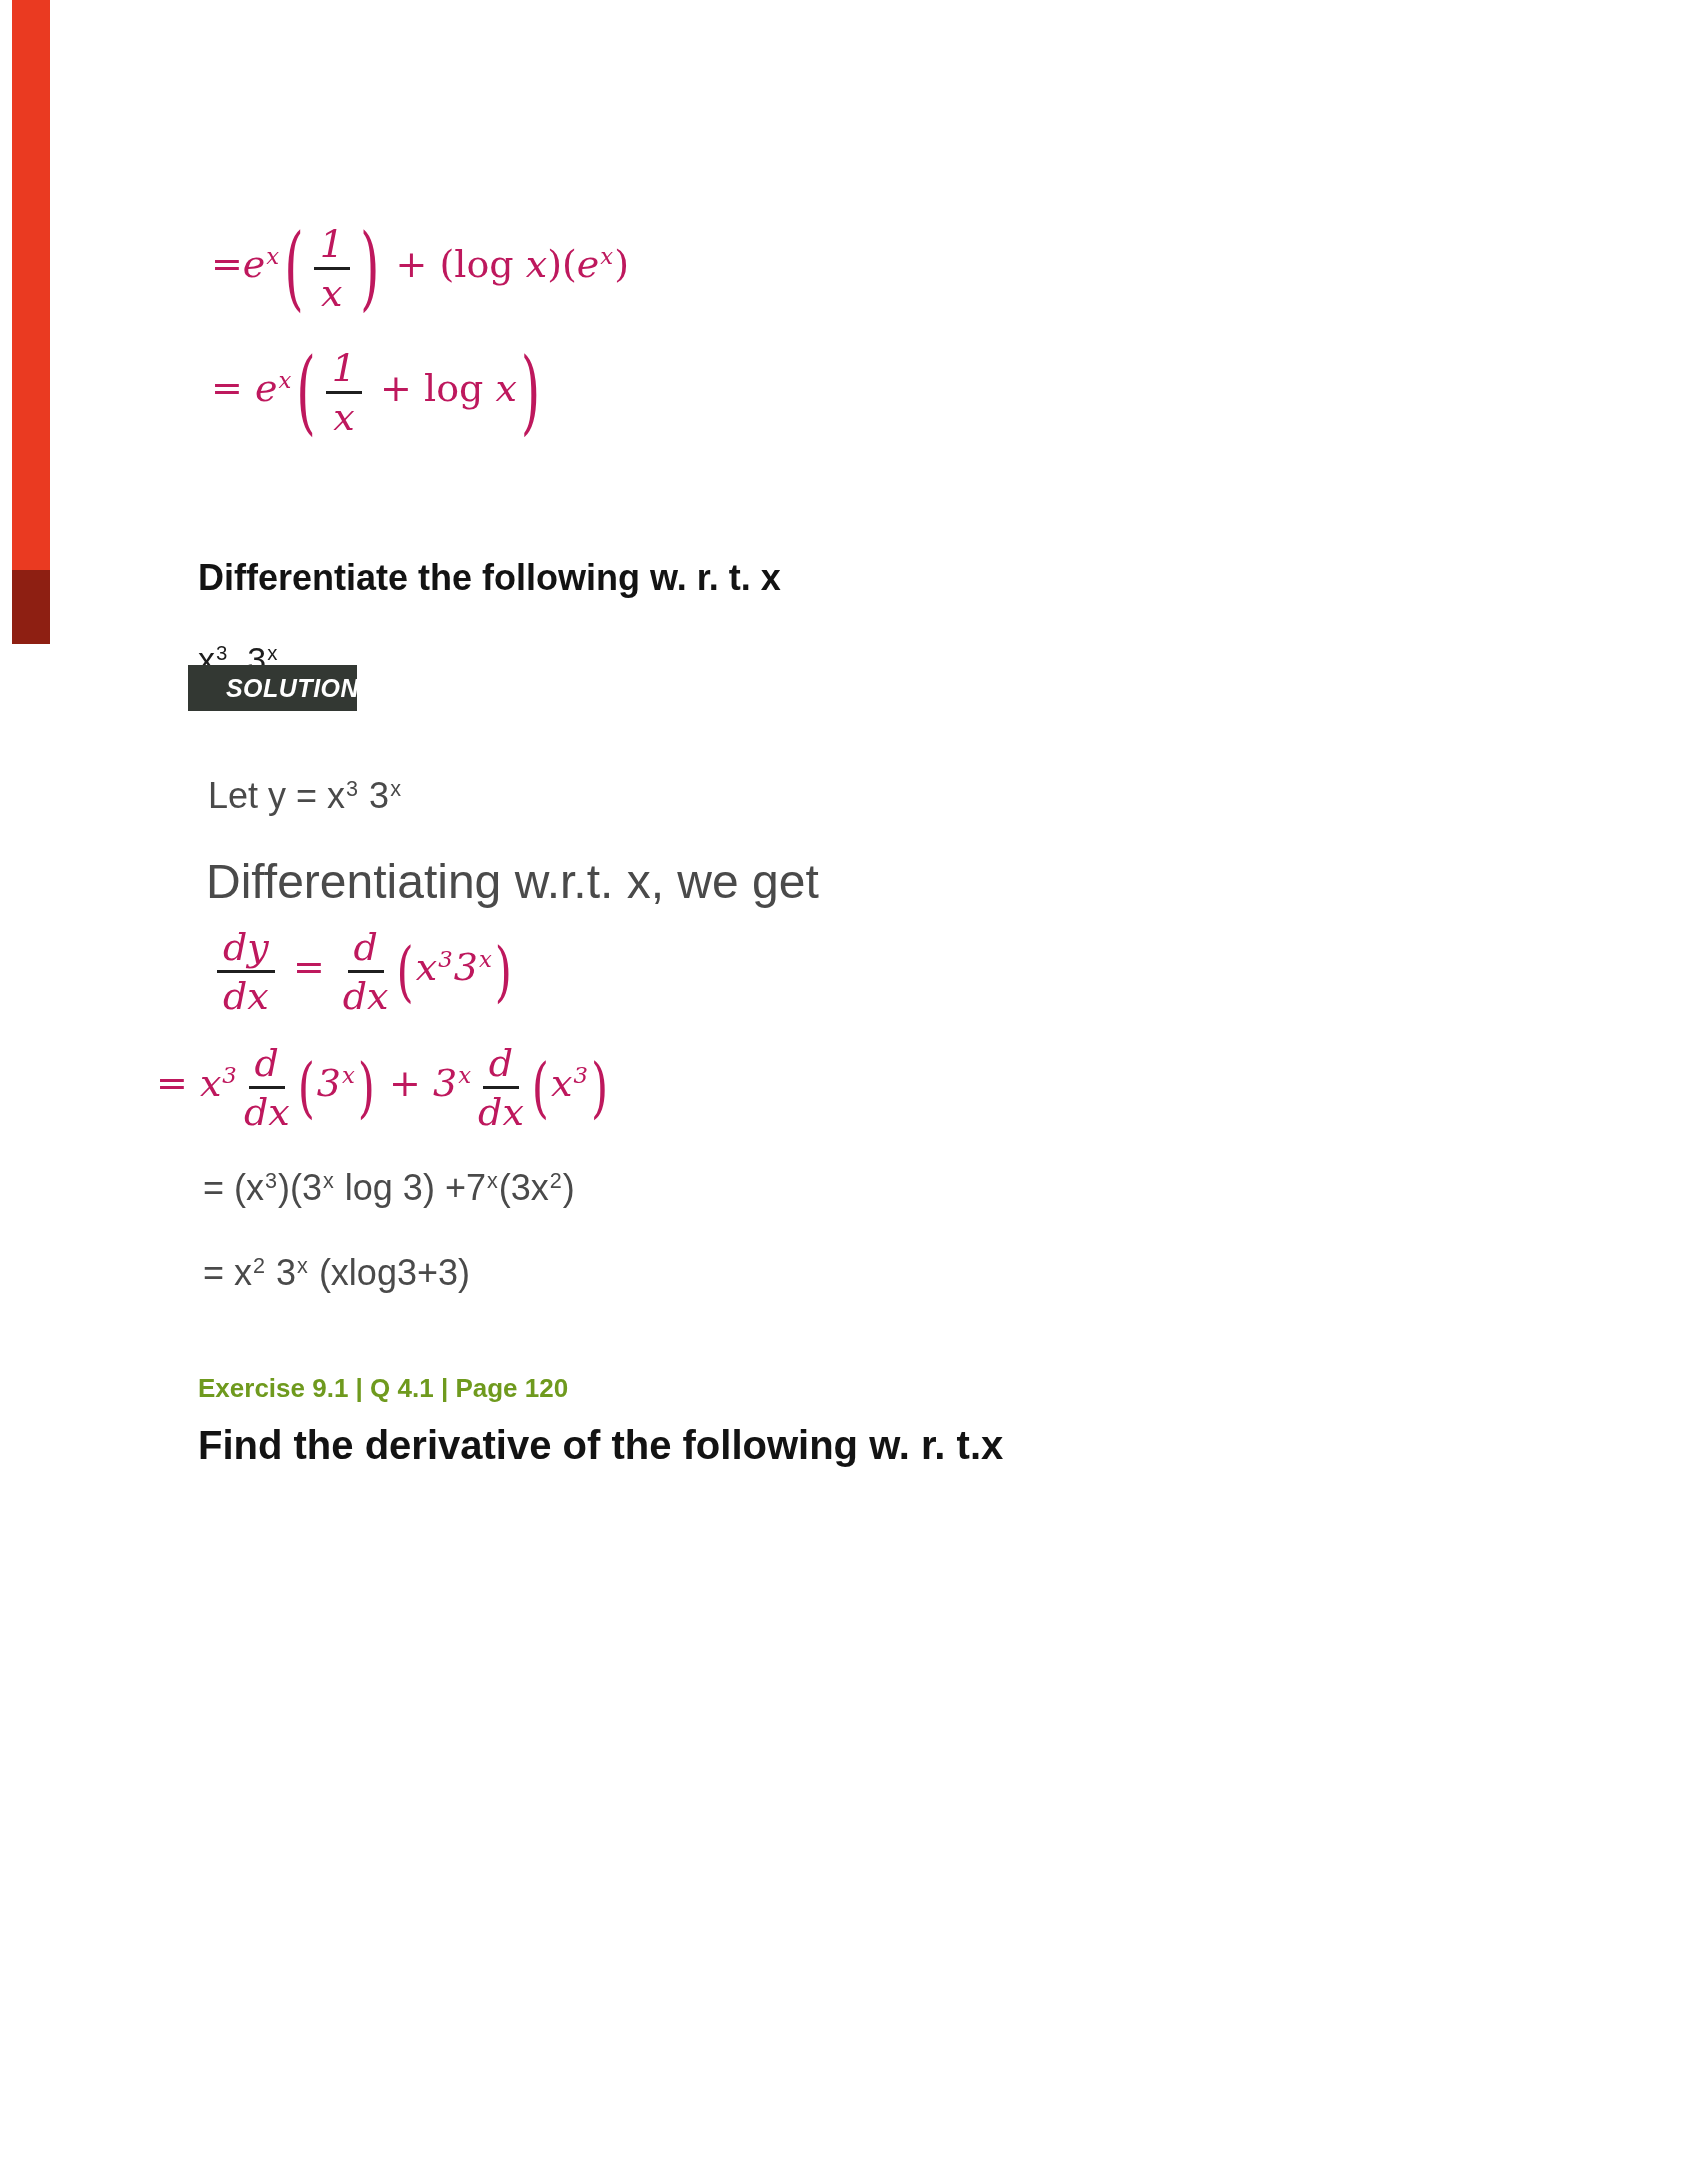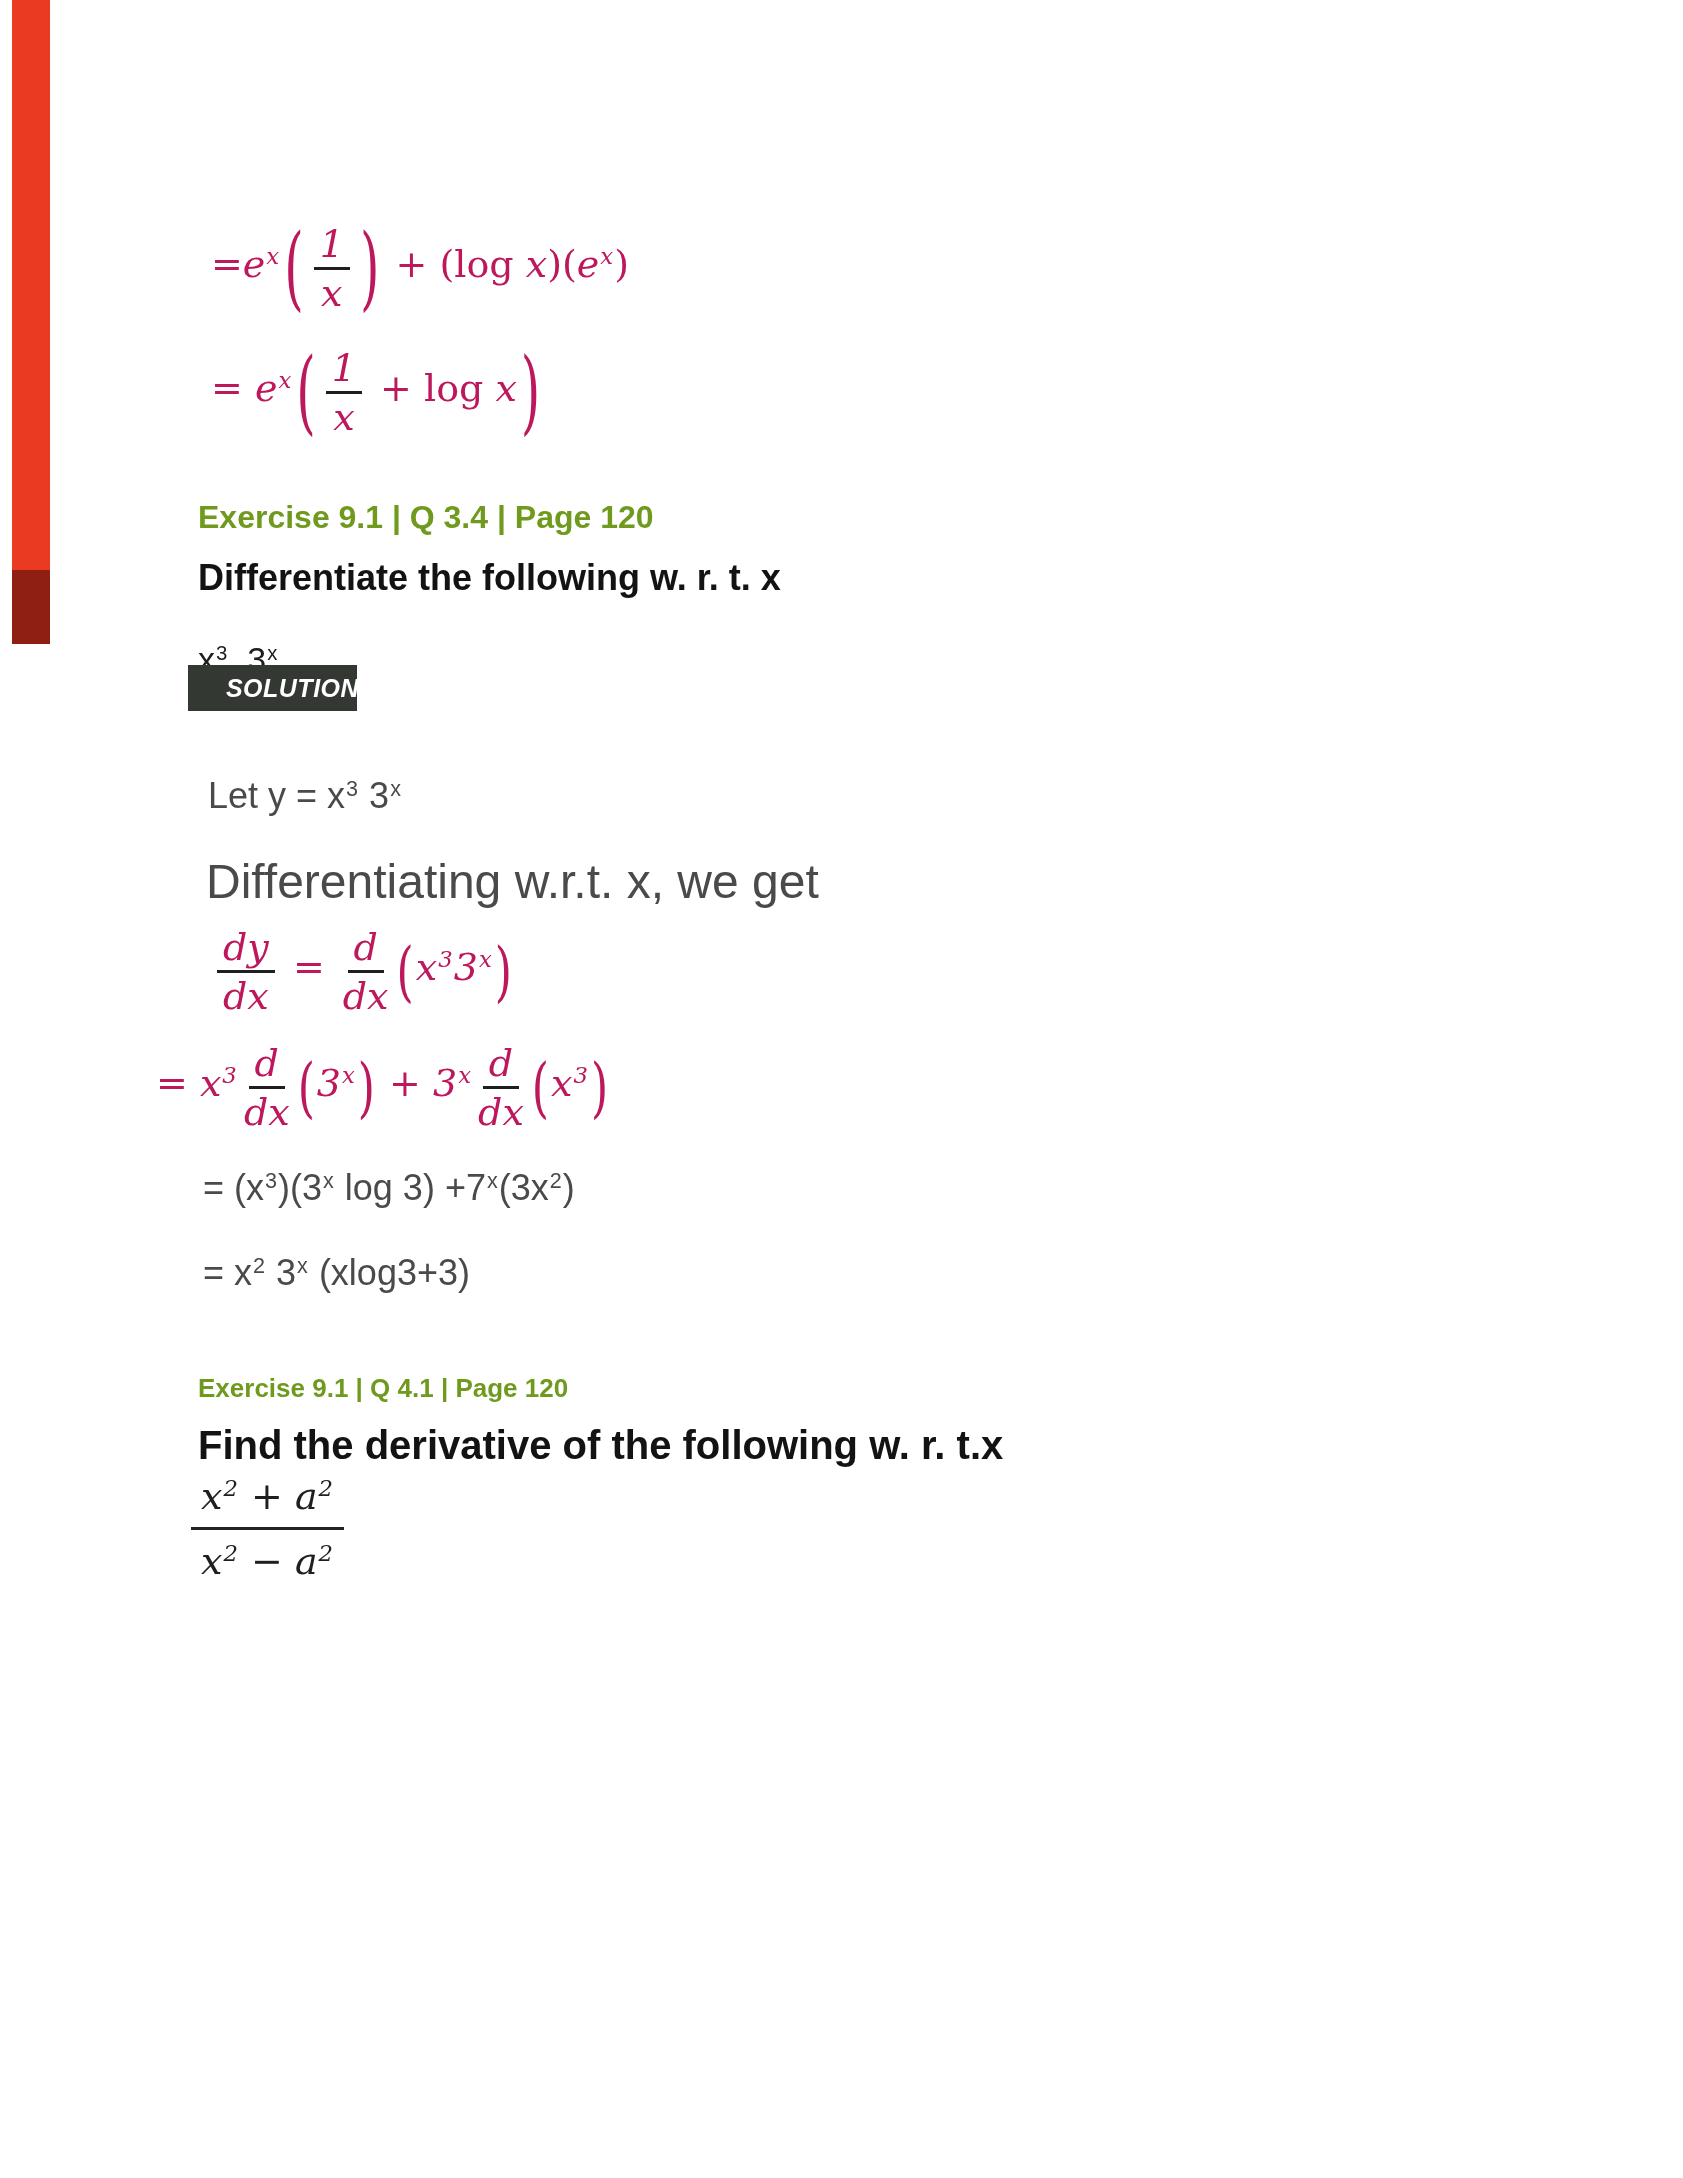--- a/index.html
+++ b/index.html
@@ -82,39 +82,34 @@
 
 <div id="page">
 
   <div class="redbar">
     <div class="redbar-tip"></div>
   </div>
 
   <div class="mathline serif eq-top1"><span class="seg-r">=</span><span class="seg-t">e</span><sup>x</sup><span class="bp">(</span><span class="frac"><span class="fn">1</span><span class="fd">x</span></span><span class="bp">)</span><span class="seg-r"> + (</span><span class="seg-r">log </span><span class="seg-t">x</span><span class="seg-r">)(</span><span class="seg-t">e</span><sup>x</sup><span class="seg-r">)</span></div>
   <div class="mathline serif eq-top2"><span class="seg-r">= </span><span class="seg-t">e</span><sup>x</sup><span class="bp">(</span><span class="frac"><span class="fn">1</span><span class="fd">x</span></span><span class="seg-r"> + </span><span class="seg-r">log </span><span class="seg-t">x</span><span class="bp">)</span></div>
 
-  <h2 class="heading h1pos">Exercise 9.1 | Q 3.4 | Page 120</h2>
   <div class="question q1pos">Differentiate the following w. r. t. x</div>
   <div class="mathline sans expr1pos"><span class="seg-t">x</span><sup>3</sup><span class="seg-t"> .3</span><sup>x</sup></div>
 
   <div class="solution-box">
     <span>SOLUTION</span>
   </div>
 
   <div class="mathline sans gray letpos"><span class="seg-t">Let y = x</span><sup>3</sup><span class="seg-t"> 3</span><sup>x</sup></div>
   <div class="bodyline diffpos">Differentiating w.r.t. x, we get</div>
 
   <div class="mathline serif blockA"><span class="frac"><span class="fn">dy</span><span class="fd">dx</span></span><span class="seg-r"> = </span><span class="frac"><span class="fn">d</span><span class="fd">dx</span></span><span class="mp">(</span><span class="seg-t">x</span><sup>3</sup><span class="seg-t">3</span><sup>x</sup><span class="mp">)</span></div>
   <div class="mathline serif blockB"><span class="seg-r">= </span><span class="seg-t">x</span><sup>3</sup><span class="frac"><span class="fn">d</span><span class="fd">dx</span></span><span class="mp">(</span><span class="seg-t">3</span><sup>x</sup><span class="mp">)</span><span class="seg-r"> + </span><span class="seg-t">3</span><sup>x</sup><span class="frac"><span class="fn">d</span><span class="fd">dx</span></span><span class="mp">(</span><span class="seg-t">x</span><sup>3</sup><span class="mp">)</span></div>
 
   <div class="mathline sans gray res1pos"><span class="seg-t">= (x</span><sup>3</sup><span class="seg-t">)(3</span><sup>x</sup><span class="seg-t"> log 3) +7</span><sup>x</sup><span class="seg-t">(3x</span><sup>2</sup><span class="seg-t">)</span></div>
   <div class="mathline sans gray res2pos"><span class="seg-t">= x</span><sup>2</sup><span class="seg-t"> 3</span><sup>x</sup><span class="seg-t"> (xlog3+3)</span></div>
 
   <h2 class="heading small h2pos">Exercise 9.1 | Q 4.1 | Page 120</h2>
   <div class="question big q2pos">Find the derivative of the following w. r. t.x</div>
 
-  <div class="bigfrac">
-    <div class="bf-num"><span class="seg-t">x</span><sup>2</sup><span class="seg-r"> + </span><span class="seg-t">a</span><sup>2</sup></div>
-    <div class="bf-den"><span class="seg-t">x</span><sup>2</sup><span class="seg-r"> − </span><span class="seg-t">a</span><sup>2</sup></div>
-  </div>
 
 </div>
 
 
 </body></html>

